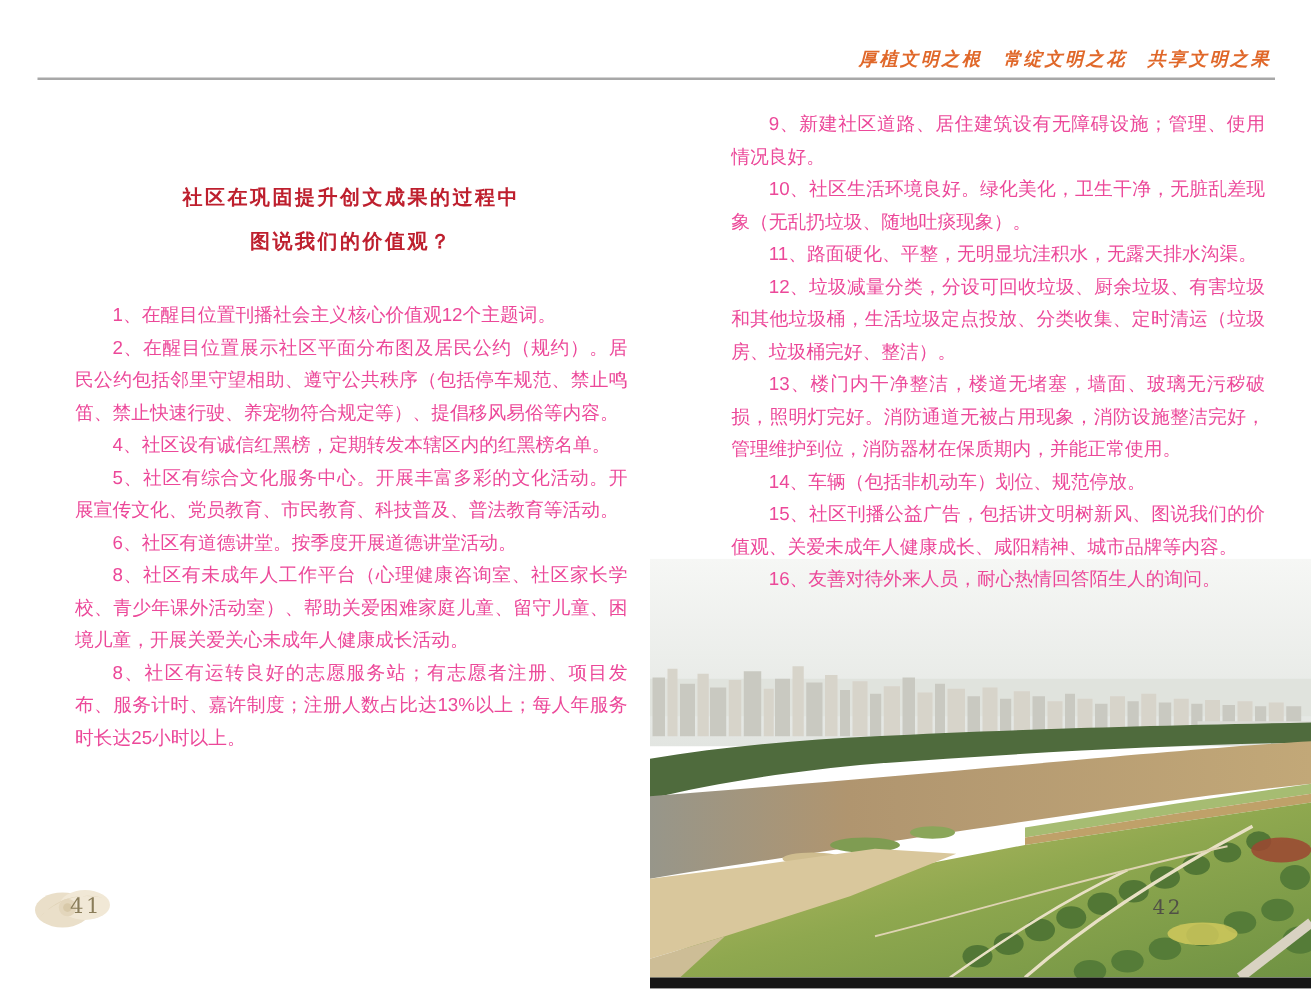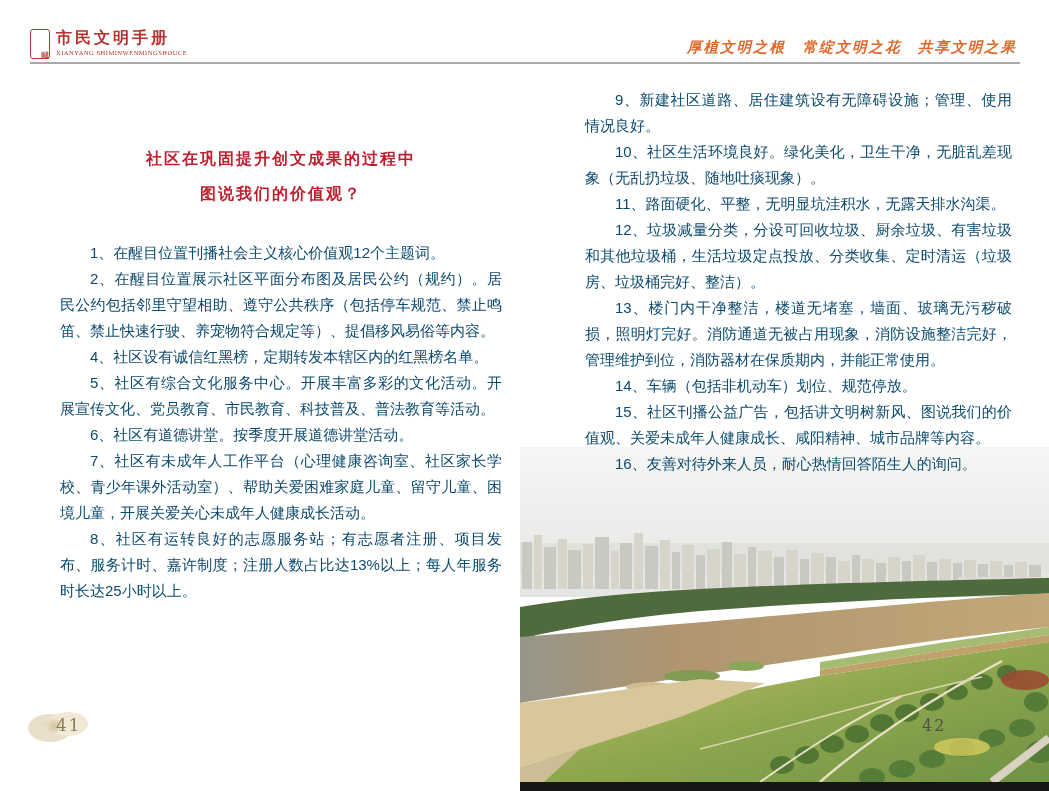--- a/index.html
+++ b/index.html
@@ -14,60 +14,53 @@
   .logo-title{color:#b5322f;font-family:"DejaVu Serif","Liberation Serif",serif;font-weight:bold;
         font-size:16px;letter-spacing:3px;line-height:18px;}
   .logo-sub{color:#b5322f;font-size:6.5px;letter-spacing:.5px;margin-top:2px;
         font-family:"Liberation Serif",serif;}
   .slogan{position:absolute;right:32px;top:38px;color:#e0682a;font-size:14.5px;letter-spacing:2px;
         font-family:Liberation Sans, sans-serif;font-weight:bold;font-style:italic;margin-left:12px;}
   .rule{position:absolute;left:30px;top:62px;width:990px;height:2px;background:#a8a8a8;}
   
   .l-title{position:absolute;left:60px;top:141px;width:442px;text-align:center;
         color:#be1f2e;font-size:16px;font-weight:bold;letter-spacing:2px;line-height:35px;}
-  .body-col{position:absolute;color:#0c4a6e;font-size:15px;line-height:26px;text-align:justify;}
+  .body-col{position:absolute;color:#ec4899;font-size:15px;line-height:26px;text-align:justify;}
   .body-col p{margin:0;text-indent:2em;}
   .col-left{left:60px;top:240px;width:442px;}
   .col-right{left:585px;top:87px;width:427px;z-index:3;}
   
   .pn{font-family:"DejaVu Serif","Liberation Serif",serif;letter-spacing:2px;text-align:right;}
   .pn41{position:absolute;left:56px;top:715px;font-size:17px;color:#8a7d5a;z-index:2;}
   .pn42{position:absolute;left:922px;top:716px;font-size:16px;color:#505046;z-index:3;}
   .flower{position:absolute;left:24px;top:704px;z-index:1;}
   
   .photo{position:absolute;left:520px;top:447px;width:529px;height:335px;z-index:1;}
   .bottom-bar{position:absolute;left:520px;top:782px;width:529px;height:9px;background:#161616;z-index:4;}
 </style>
 </head>
 <body>
 
 <div class="page">
 
-  <div class="logo">
-    <div class="seal">咸阳</div>
-    <div class="logo-txt">
-      <div class="logo-title">市民文明手册</div>
-      <div class="logo-sub">XIANYANG SHIMINWENMINGSHOUCE</div>
-    </div>
-  </div>
   <div class="slogan">厚植文明之根　常绽文明之花　共享文明之果</div>
   <div class="rule"></div>
 
   <div class="l-title">
     <div>社区在巩固提升创文成果的过程中</div>
     <div>图说我们的价值观？</div>
   </div>
 
   <div class="body-col col-left">
     <p>1、在醒目位置刊播社会主义核心价值观12个主题词。</p>
     <p>2、在醒目位置展示社区平面分布图及居民公约（规约）。居民公约包括邻里守望相助、遵守公共秩序（包括停车规范、禁止鸣笛、禁止快速行驶、养宠物符合规定等）、提倡移风易俗等内容。</p>
     <p>4、社区设有诚信红黑榜，定期转发本辖区内的红黑榜名单。</p>
     <p>5、社区有综合文化服务中心。开展丰富多彩的文化活动。开展宣传文化、党员教育、市民教育、科技普及、普法教育等活动。</p>
     <p>6、社区有道德讲堂。按季度开展道德讲堂活动。</p>
-    <p>7、社区有未成年人工作平台（心理健康咨询室、社区家长学校、青少年课外活动室）、帮助关爱困难家庭儿童、留守儿童、困境儿童，开展关爱关心未成年人健康成长活动。</p>
+    <p>8、社区有未成年人工作平台（心理健康咨询室、社区家长学校、青少年课外活动室）、帮助关爱困难家庭儿童、留守儿童、困境儿童，开展关爱关心未成年人健康成长活动。</p>
     <p>8、社区有运转良好的志愿服务站；有志愿者注册、项目发布、服务计时、嘉许制度；注册人数占比达13%以上；每人年服务时长达25小时以上。</p>
   </div>
 
   <svg class="flower" width="72" height="46" viewBox="0 0 72 46">
     <g fill="#eadfc9">
       <ellipse cx="26" cy="24" rx="22" ry="14"></ellipse>
       <ellipse cx="44" cy="20" rx="20" ry="12" fill="#f1e8d6"></ellipse>
       <path d="M8,30 Q26,8 58,14 Q40,10 24,18 Q12,24 8,30Z" fill="#dfd2b6"></path>
       <circle cx="30" cy="22" r="7" fill="#e3d6bc"></circle>
       <circle cx="30" cy="22" r="3.5" fill="#d8c9a9"></circle>

